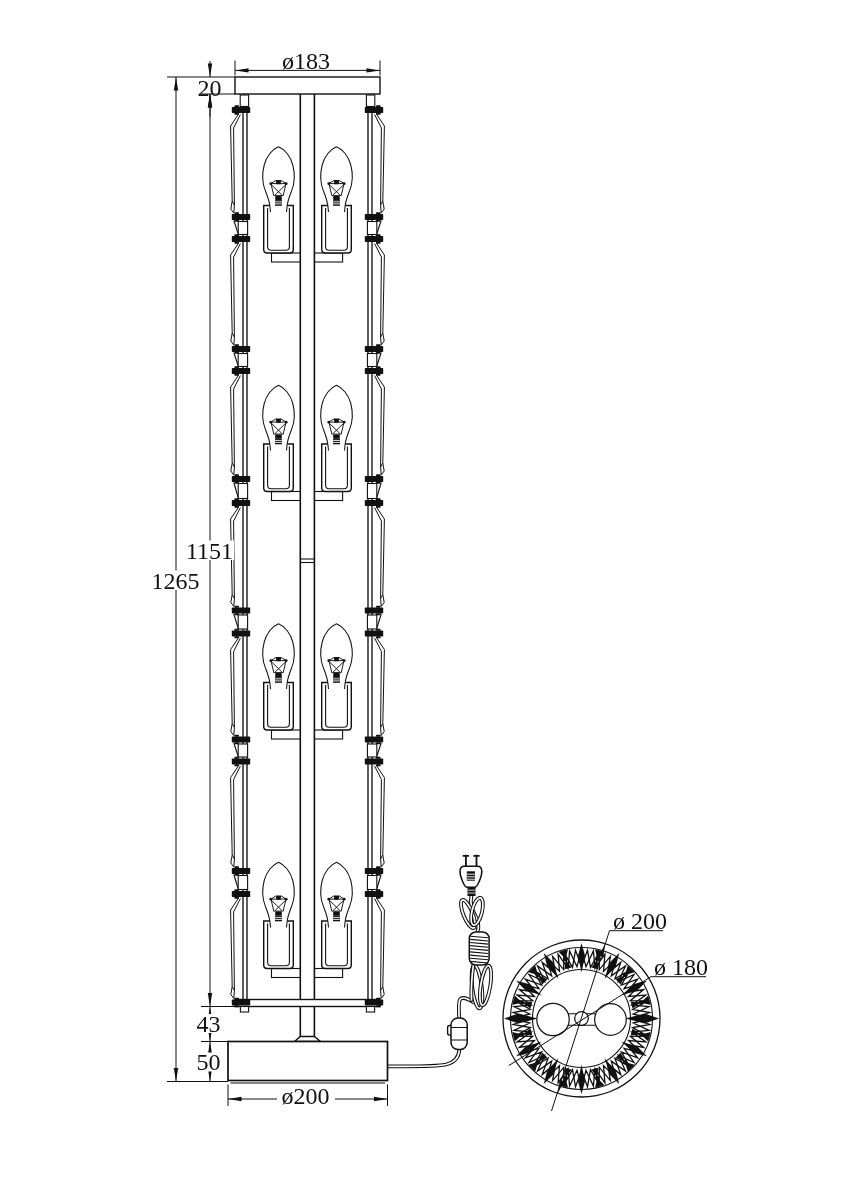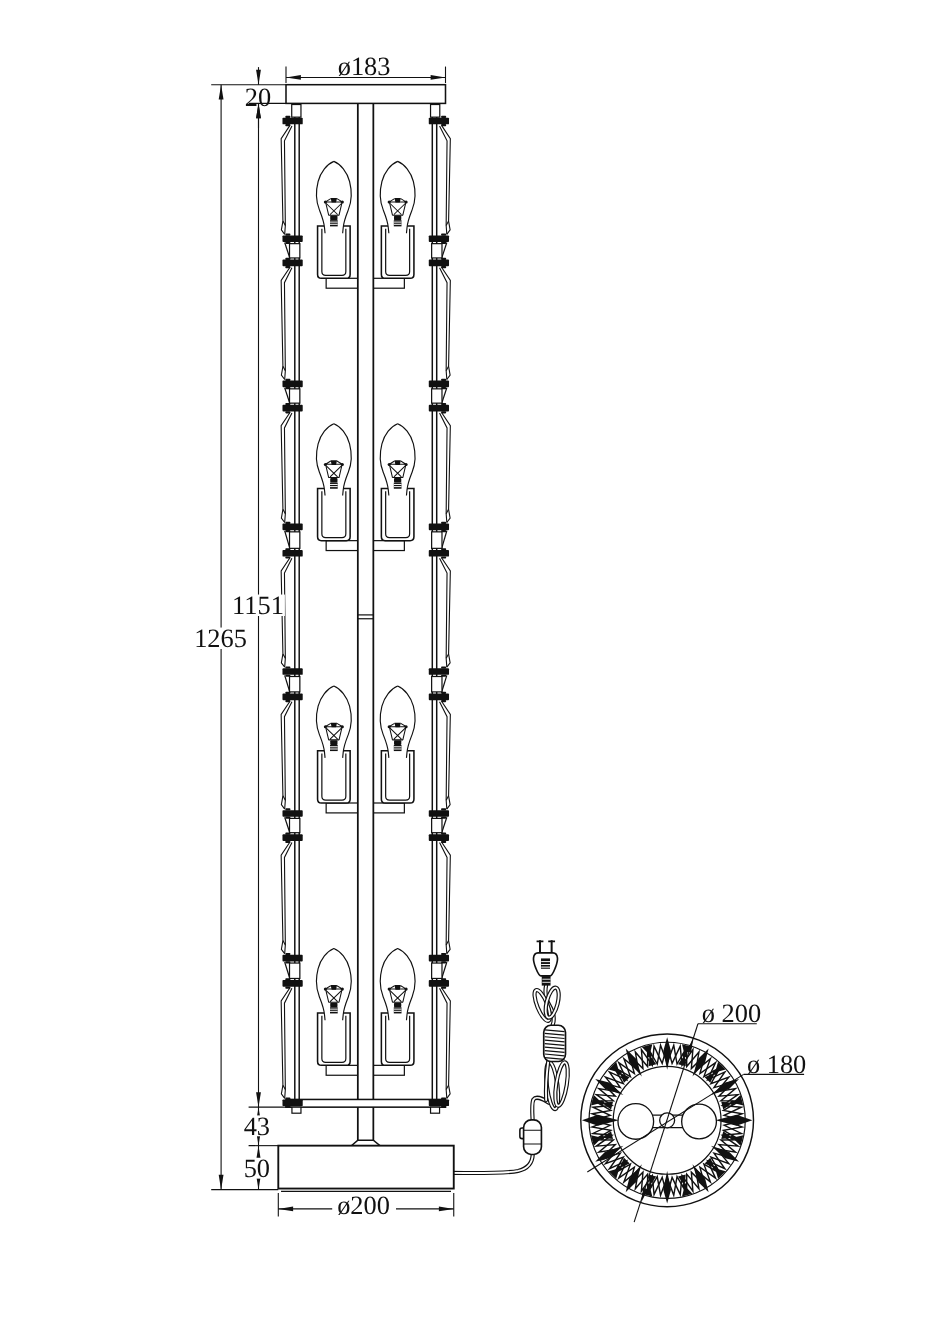--- a/index.html
+++ b/index.html
@@ -1,16 +1,16 @@
 <!DOCTYPE html>
 <html><head>
 <meta charset="utf-8">
 <style>
   html,body { margin:0; padding:0; background:#fff; -webkit-font-smoothing:antialiased; }
-  #canvas { width:824px; height:1200px; position:relative; background:#fff; overflow:hidden;padding-left:25px; }
+  #canvas { width:824px; height:1200px; position:relative; background:#fff; overflow:hidden; }
   svg { display:block; }
   .s  { stroke:#111111; stroke-width:1.6; fill:none; stroke-linecap:square; }
   .r  { stroke:#111111; stroke-width:1.35; fill:none; }
   .t  { stroke:#111111; stroke-width:1.1; fill:none; }
   .t1 { stroke:#111111; stroke-width:1; fill:none; }
   .g  { stroke:#111111; stroke-width:1.05; fill:none; }
   .f  { stroke:#111111; stroke-width:0.95; fill:none; }
   .z  { stroke:#111111; stroke-width:1.3; fill:none; }
   .w  { stroke:#111111; stroke-width:1.4; fill:#ffffff; }
   .w1 { stroke:#111111; stroke-width:1.1; fill:#ffffff; }

